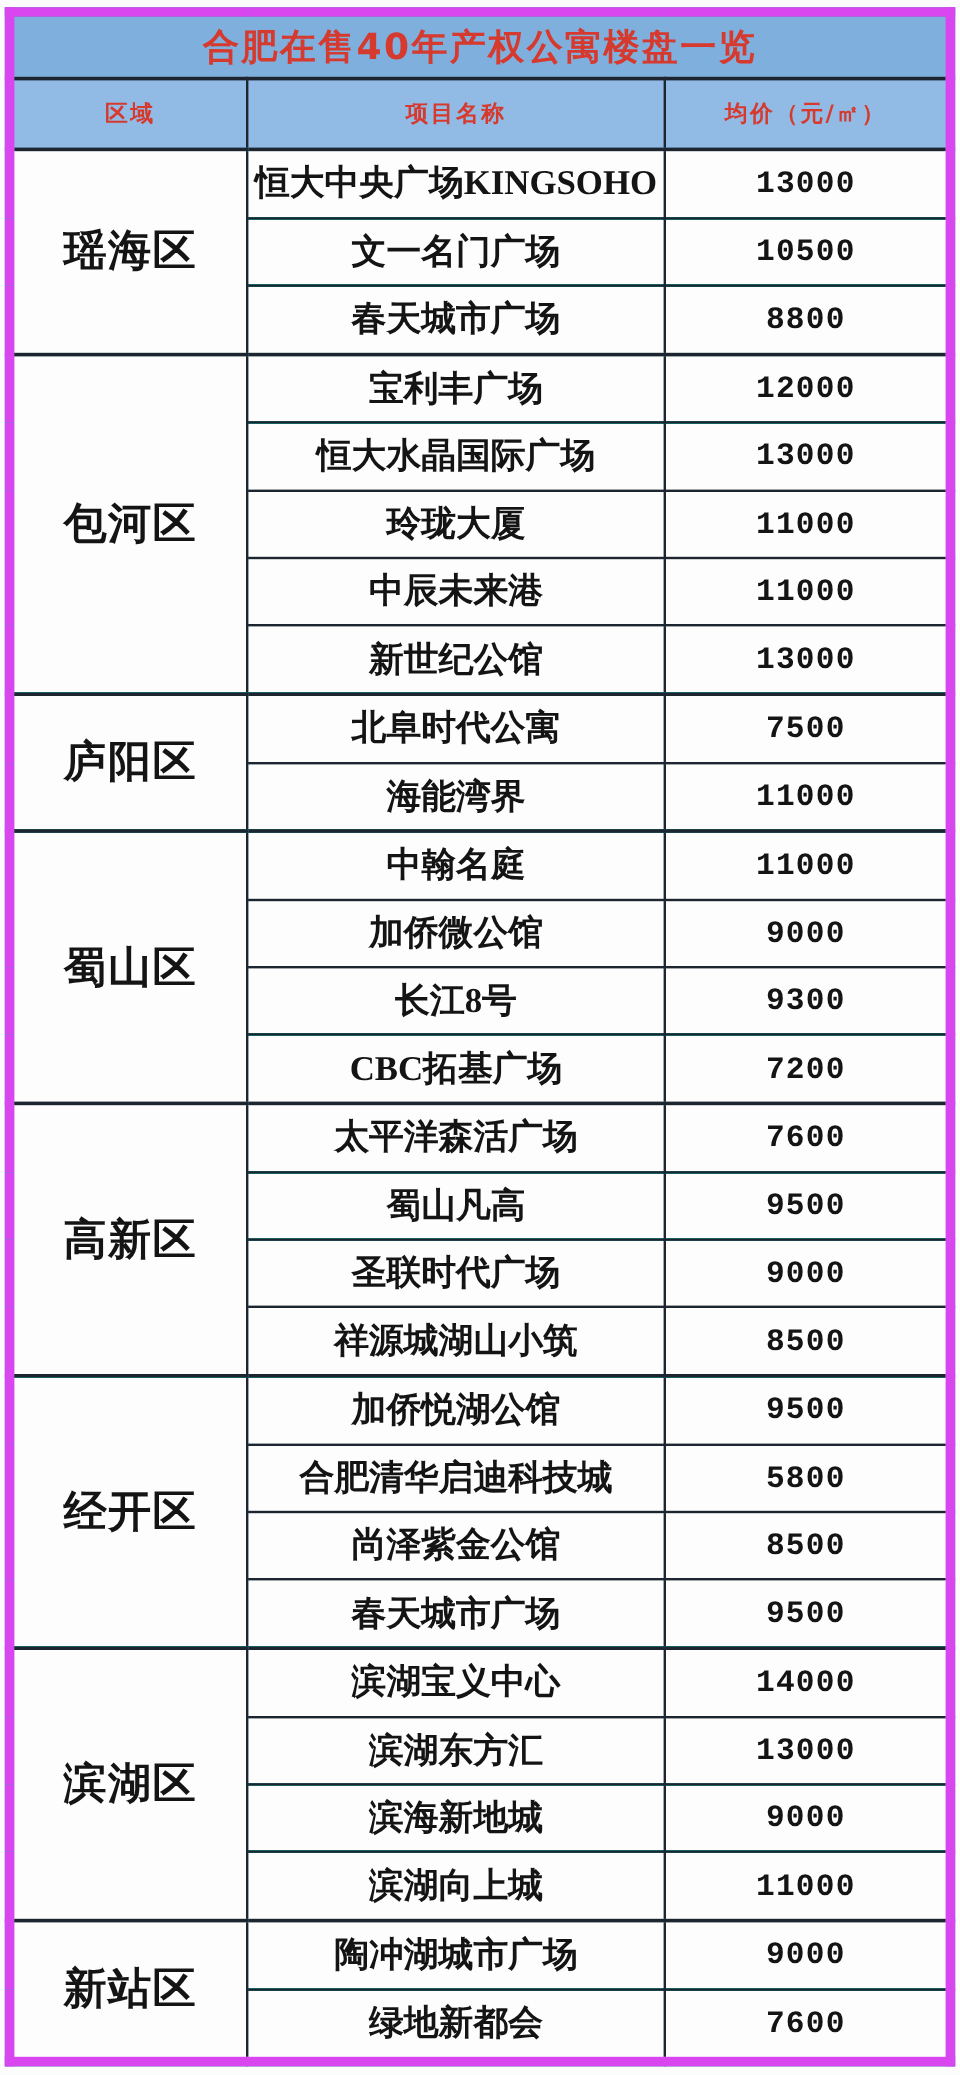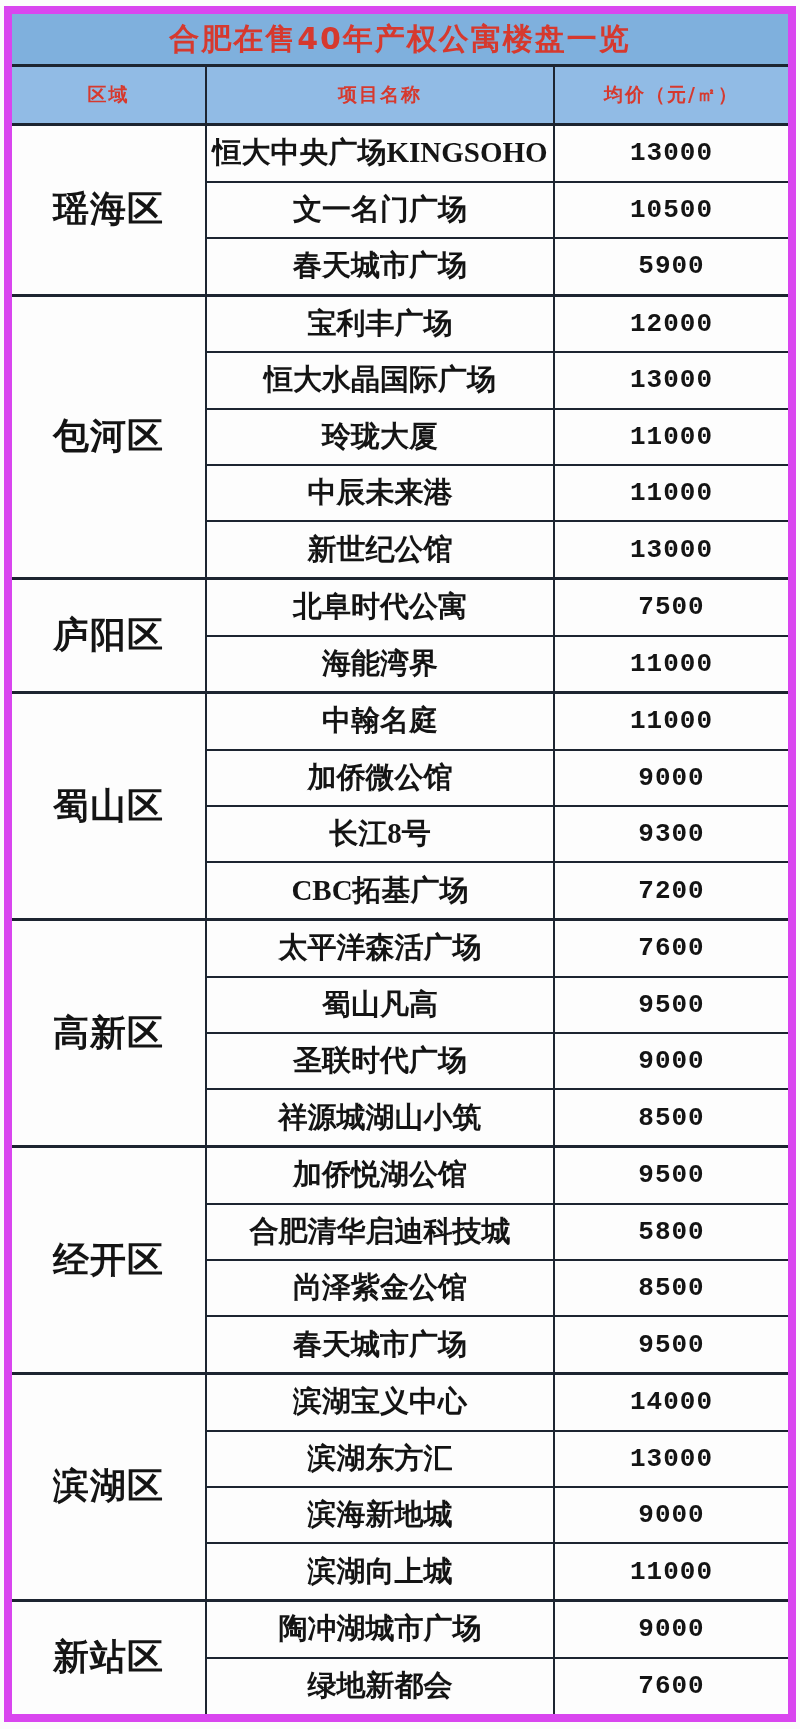--- a/index.html
+++ b/index.html
@@ -107,21 +107,21 @@
           <td rowspan="3" class="region-cell">瑶海区</td>
           <td class="project-name-cell">恒大中央广场KINGSOHO</td>
           <td class="price-cell">13000</td>
         </tr>
         <tr>
           <td class="project-name-cell">文一名门广场</td>
           <td class="price-cell">10500</td>
         </tr>
         <tr>
           <td class="project-name-cell">春天城市广场</td>
-          <td class="price-cell">5900</td>
+          <td class="price-cell">8800</td>
         </tr>
         <tr class="group-start">
           <td rowspan="5" class="region-cell">包河区</td>
           <td class="project-name-cell">宝利丰广场</td>
           <td class="price-cell">12000</td>
         </tr>
         <tr>
           <td class="project-name-cell">恒大水晶国际广场</td>
           <td class="price-cell">13000</td>
         </tr>

